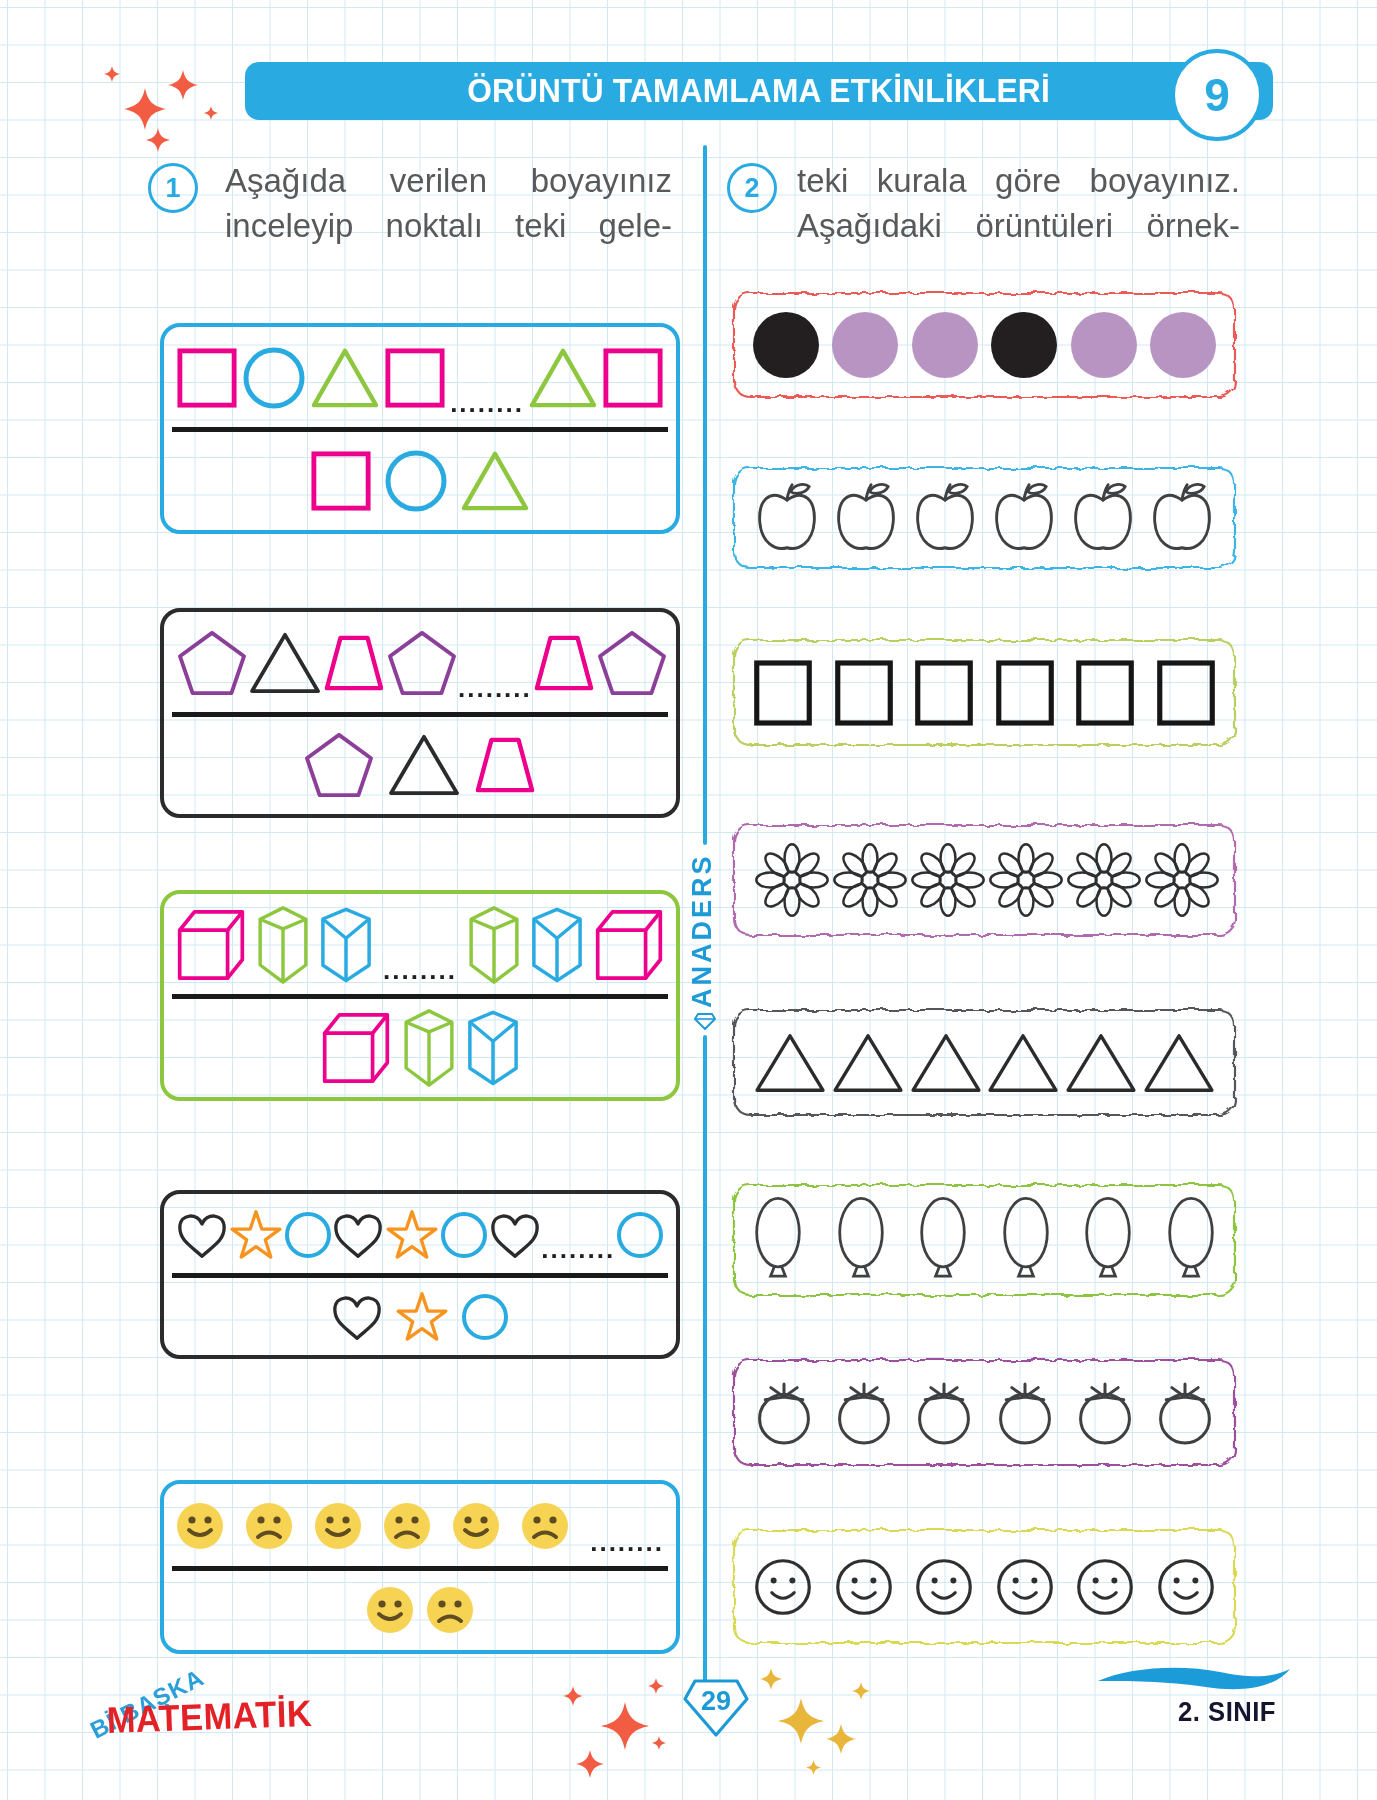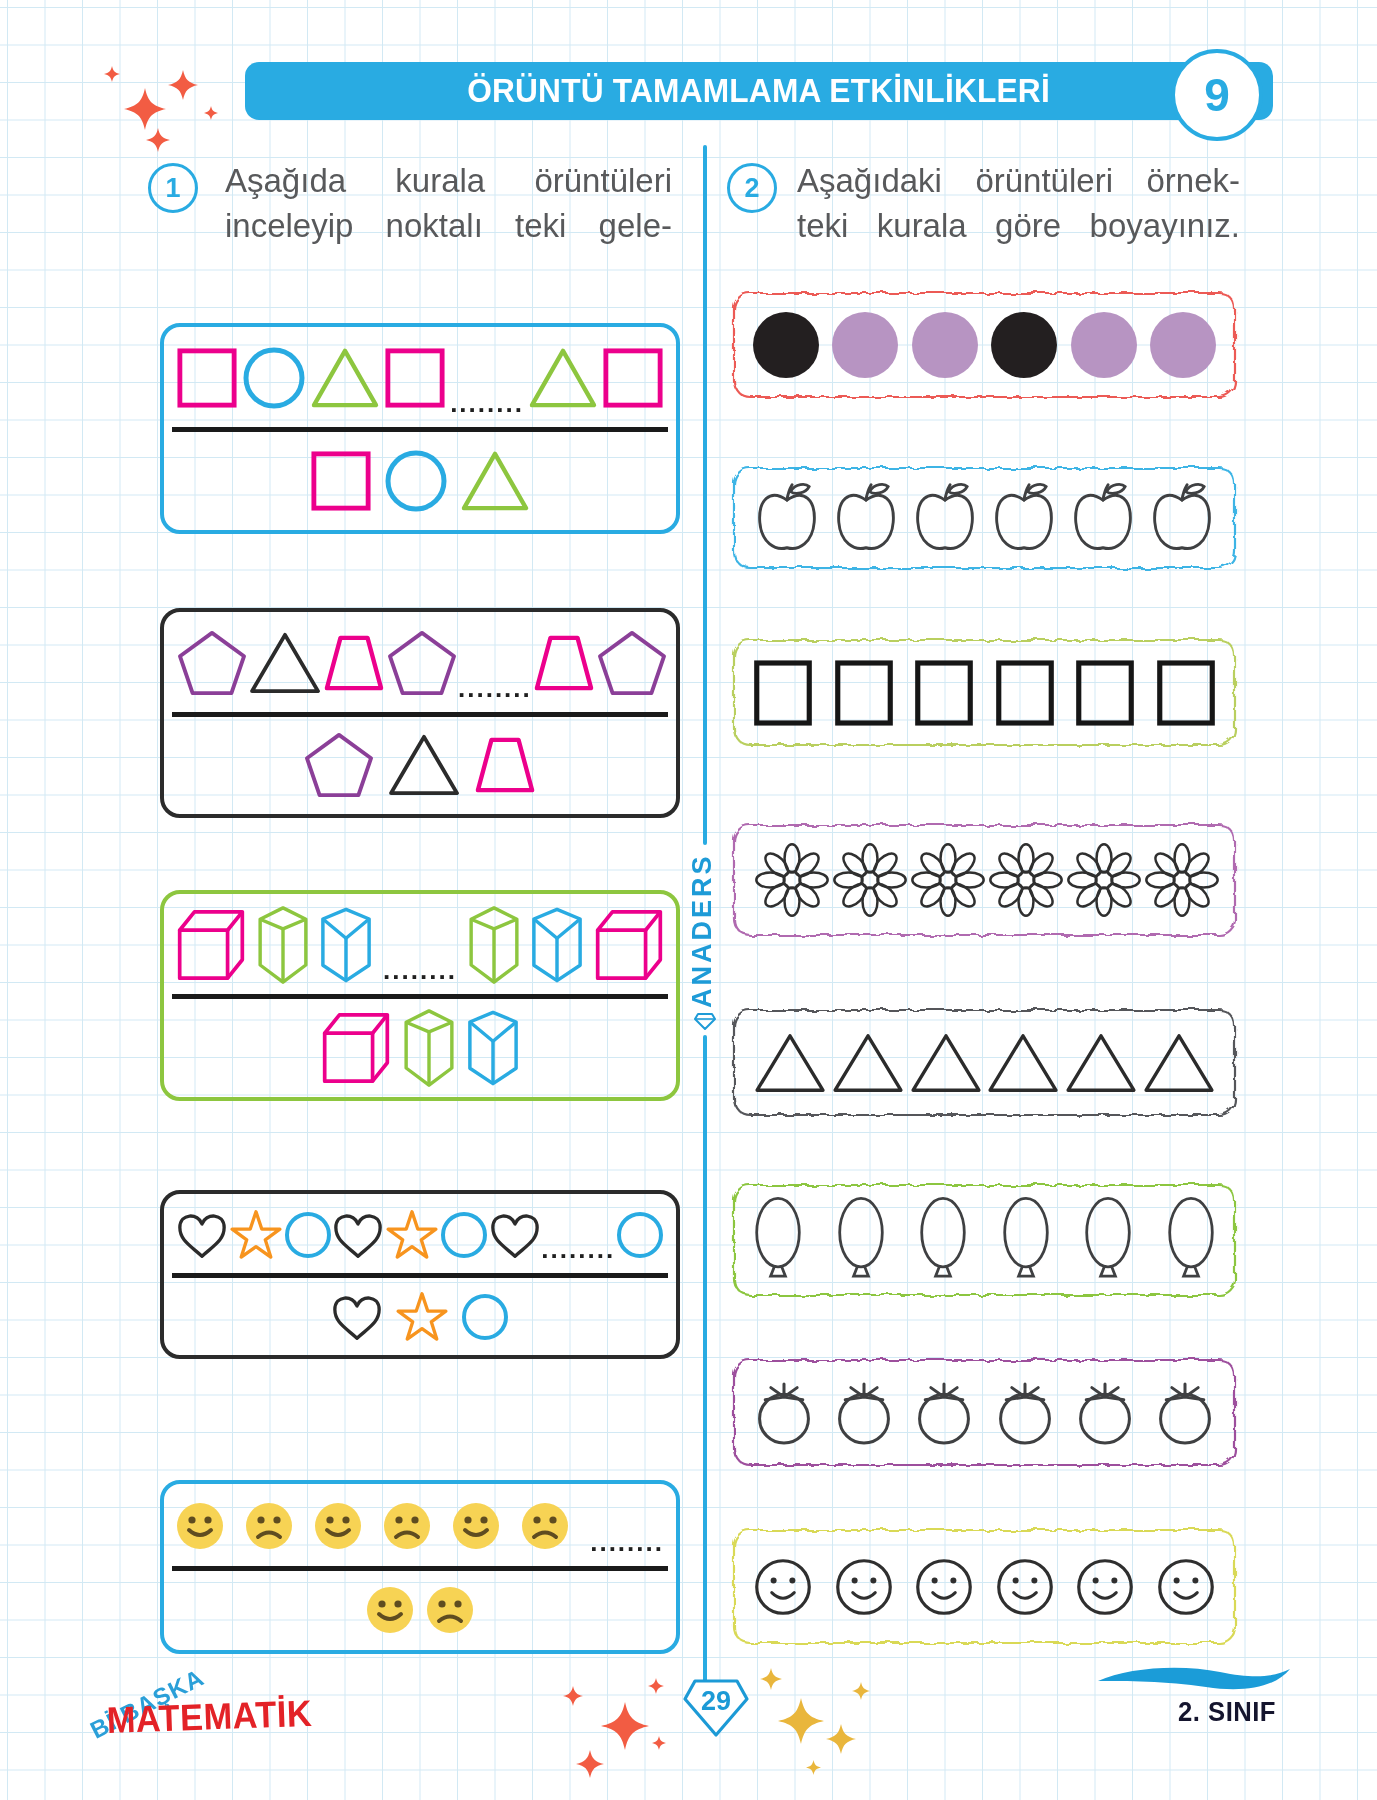--- a/index.html
+++ b/index.html
@@ -100,28 +100,28 @@
         <path d="M50 0 C57 32 68 43 100 50 C68 57 57 68 50 100 C43 68 32 57 0 50 C32 43 43 32 50 0 Z" fill="#f25c43"></path>
       </svg>
     </div>
   <div class="hbar">
     <span>ÖRÜNTÜ TAMAMLAMA ETKİNLİKLERİ</span>
   </div>
   <div class="hbadge">9</div>
 
   <div class="qnum" style="left:148px;top:163px;">1</div>
   <div class="qtext q1text">
-    <div class="jline">Aşağıda kurala örüntüleri</div>
+    <div class="jline">Aşağıda verilen boyayınız</div>
     <div class="jline">inceleyip noktalı teki gele-</div>
   </div>
 
   <div class="qnum" style="left:727px;top:163px;">2</div>
   <div class="qtext q2text">
+    <div class="jline">teki kurala göre boyayınız.</div>
     <div class="jline">Aşağıdaki örüntüleri örnek-</div>
-    <div class="jline">teki kurala göre boyayınız.</div>
   </div>
 
   <div class="vline vline1"></div>
   <div class="anaders">ANADERS</div>
   <div class="gem">
     <svg width="22" height="19" viewBox="0 0 22 19">
         <polygon points="4,2 18,2 21,7 11,17 1,7" fill="none" stroke="#1e9bd7" stroke-width="2" stroke-linejoin="round"></polygon>
         <line x1="1" y1="7" x2="21" y2="7" stroke="#1e9bd7" stroke-width="1.6"></line>
       </svg>
   </div>

